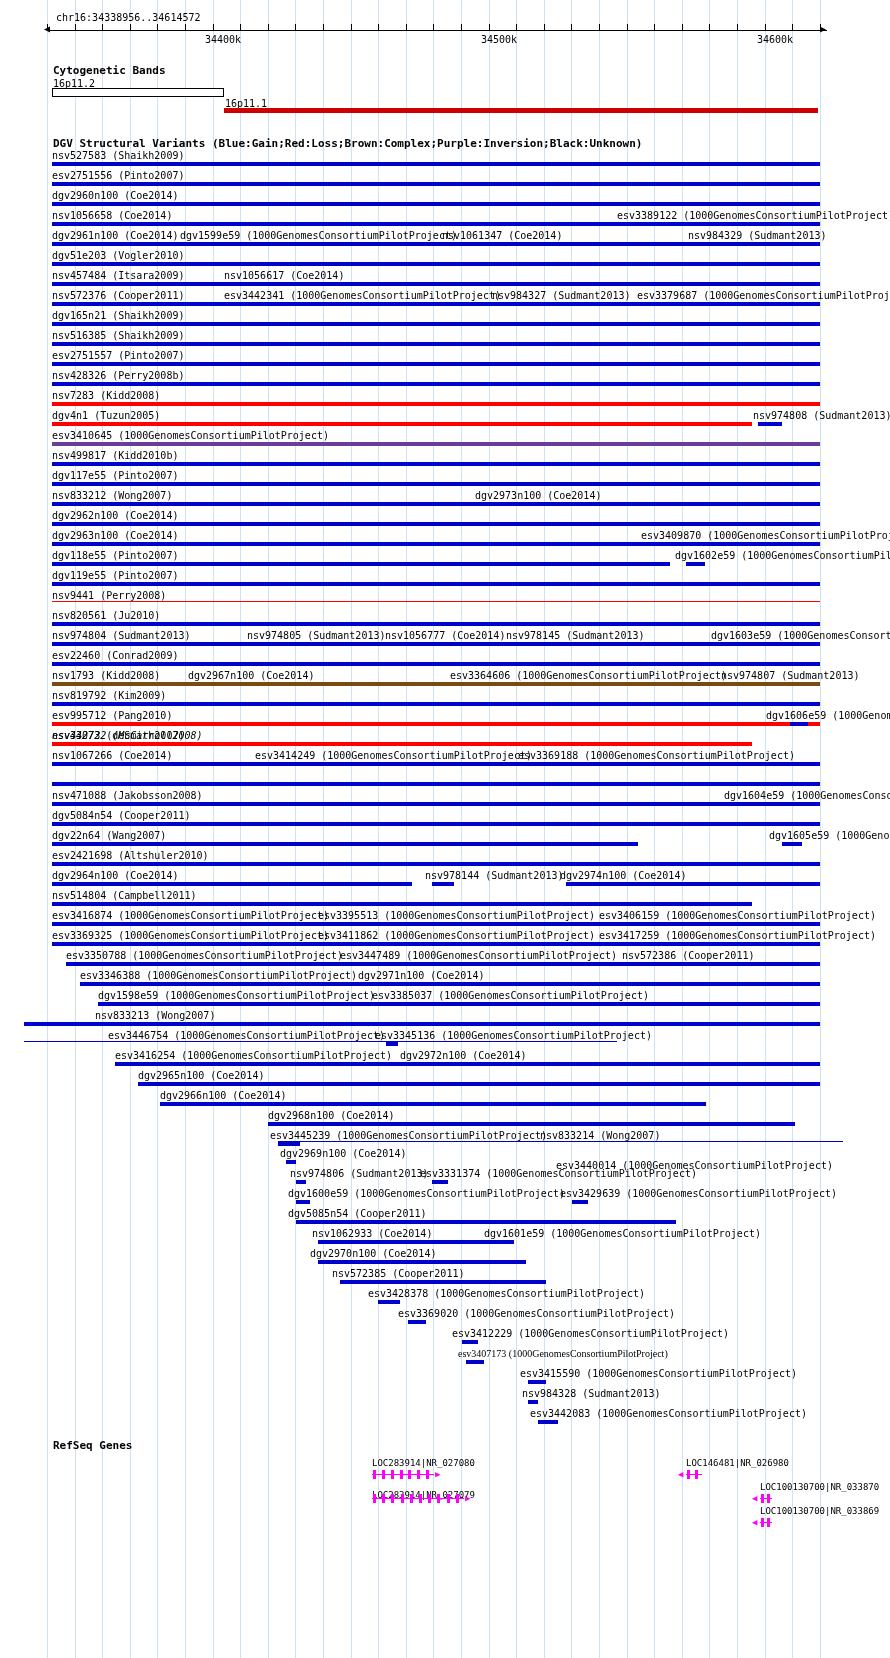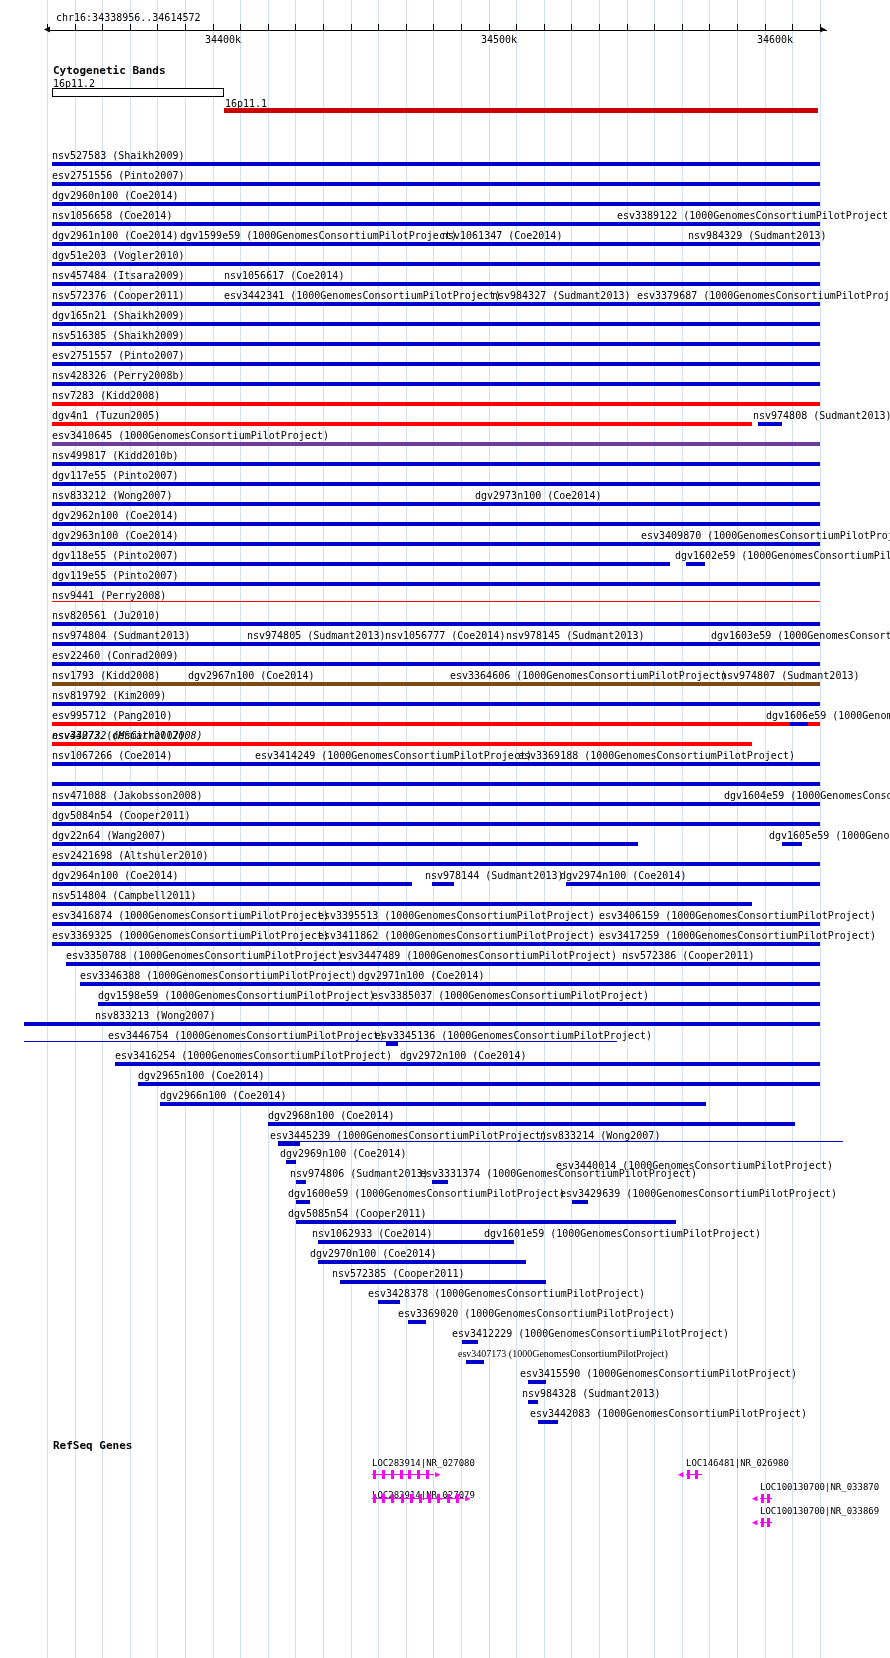--- a/index.html
+++ b/index.html
@@ -115,20 +115,21 @@
   <div class="ruler-num" style="left:205px;top:34px;">34400k</div>
   <div class="ruler-num" style="left:481px;top:34px;">34500k</div>
   <div class="ruler-num" style="left:757px;top:34px;">34600k</div>
 
   <div class="section-title" style="left:53px;top:64px;">Cytogenetic Bands</div>
   <div class="trk-label" style="left:53px;top:78px;">16p11.2</div>
   <div class="cyto-box" style="left:52px;top:88px;width:172px;"></div>
   <div class="trk-label" style="left:225px;top:98px;">16p11.1</div>
   <div class="cyto-red" style="left:224px;top:108px;width:594px;"></div>
 
+  <div class="section-title" style="left:53px;top:137px;">DGV Structural Variants (Blue:Gain;Red:Loss;Brown:Complex;Purple:Inversion;Black:Unknown)</div>
   <div id="variants">
       <div class="trk-label" style="left: 52px; top: 150px;">nsv527583 (Shaikh2009)</div>
       <div class="bar blue" style="left: 52px; top: 162px; width: 768px;"></div>
       <div class="trk-label" style="left: 52px; top: 170px;">esv2751556 (Pinto2007)</div>
       <div class="bar blue" style="left: 52px; top: 182px; width: 768px;"></div>
       <div class="trk-label" style="left: 52px; top: 190px;">dgv2960n100 (Coe2014)</div>
       <div class="bar blue" style="left: 52px; top: 202px; width: 768px;"></div>
       <div class="trk-label" style="left: 52px; top: 210px;">nsv1056658 (Coe2014)</div>
       <div class="bar blue" style="left: 52px; top: 222px; width: 768px;"></div>
       <div class="trk-label" style="left: 617px; top: 210px;">esv3389122 (1000GenomesConsortiumPilotProject)</div>

